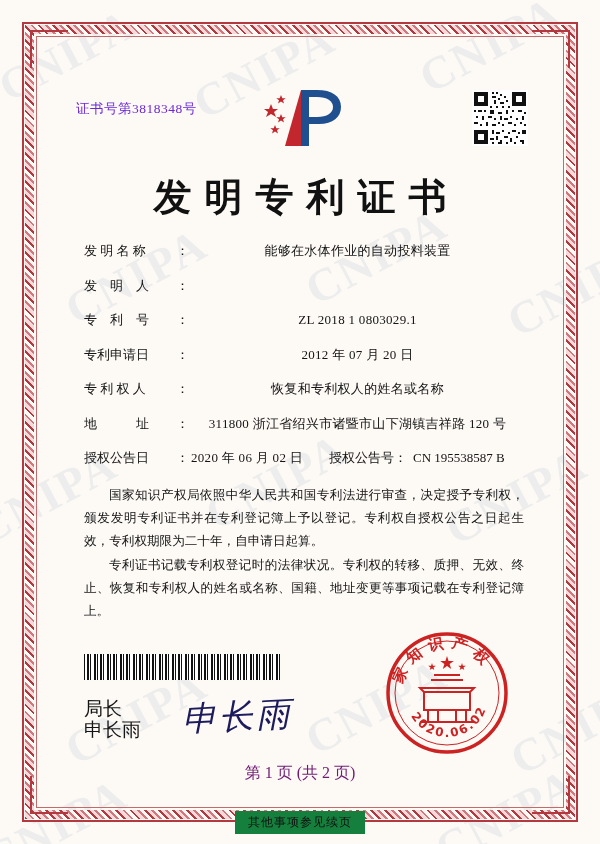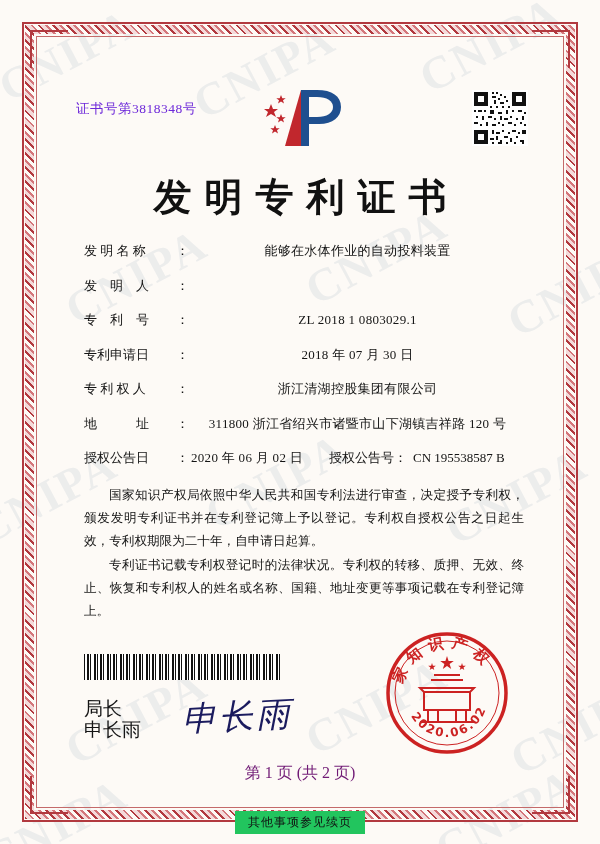--- a/index.html
+++ b/index.html
@@ -196,21 +196,21 @@
     left: 0; right: 0; bottom: 14px;
     text-align: center;
     font-size: 16px;
     color: #701a75;
   }
 
   .footnote {
     position: absolute;
     left: 50%; bottom: 10px;
     transform: translateX(-50%);
-    background: #22c55e;
+    background: #15803d;
     color: #111;
     font-size: 12px;
     padding: 3px 13px;
     letter-spacing: 1px;
   }
 </style>
 </head>
 <body>
 
 <div class="page">
@@ -351,27 +351,27 @@
 
       <div class="row">
         <div class="lbl">专　利　号</div>
         <div class="colon">：</div>
         <div class="val">ZL 2018 1 0803029.1</div>
       </div>
 
       <div class="row">
         <div class="lbl">专利申请日</div>
         <div class="colon">：</div>
-        <div class="val">2018 年 07 月 30 日</div>
+        <div class="val">2012 年 07 月 20 日</div>
       </div>
 
       <div class="row">
         <div class="lbl">专 利 权 人</div>
         <div class="colon">：</div>
-        <div class="val">浙江清湖控股集团有限公司</div>
+        <div class="val">恢复和专利权人的姓名或名称</div>
       </div>
 
       <div class="row">
         <div class="lbl">地　　　址</div>
         <div class="colon">：</div>
         <div class="val">311800 浙江省绍兴市诸暨市山下湖镇吉祥路 120 号</div>
       </div>
 
       <div class="row two">
         <div class="lbl">授权公告日</div>

